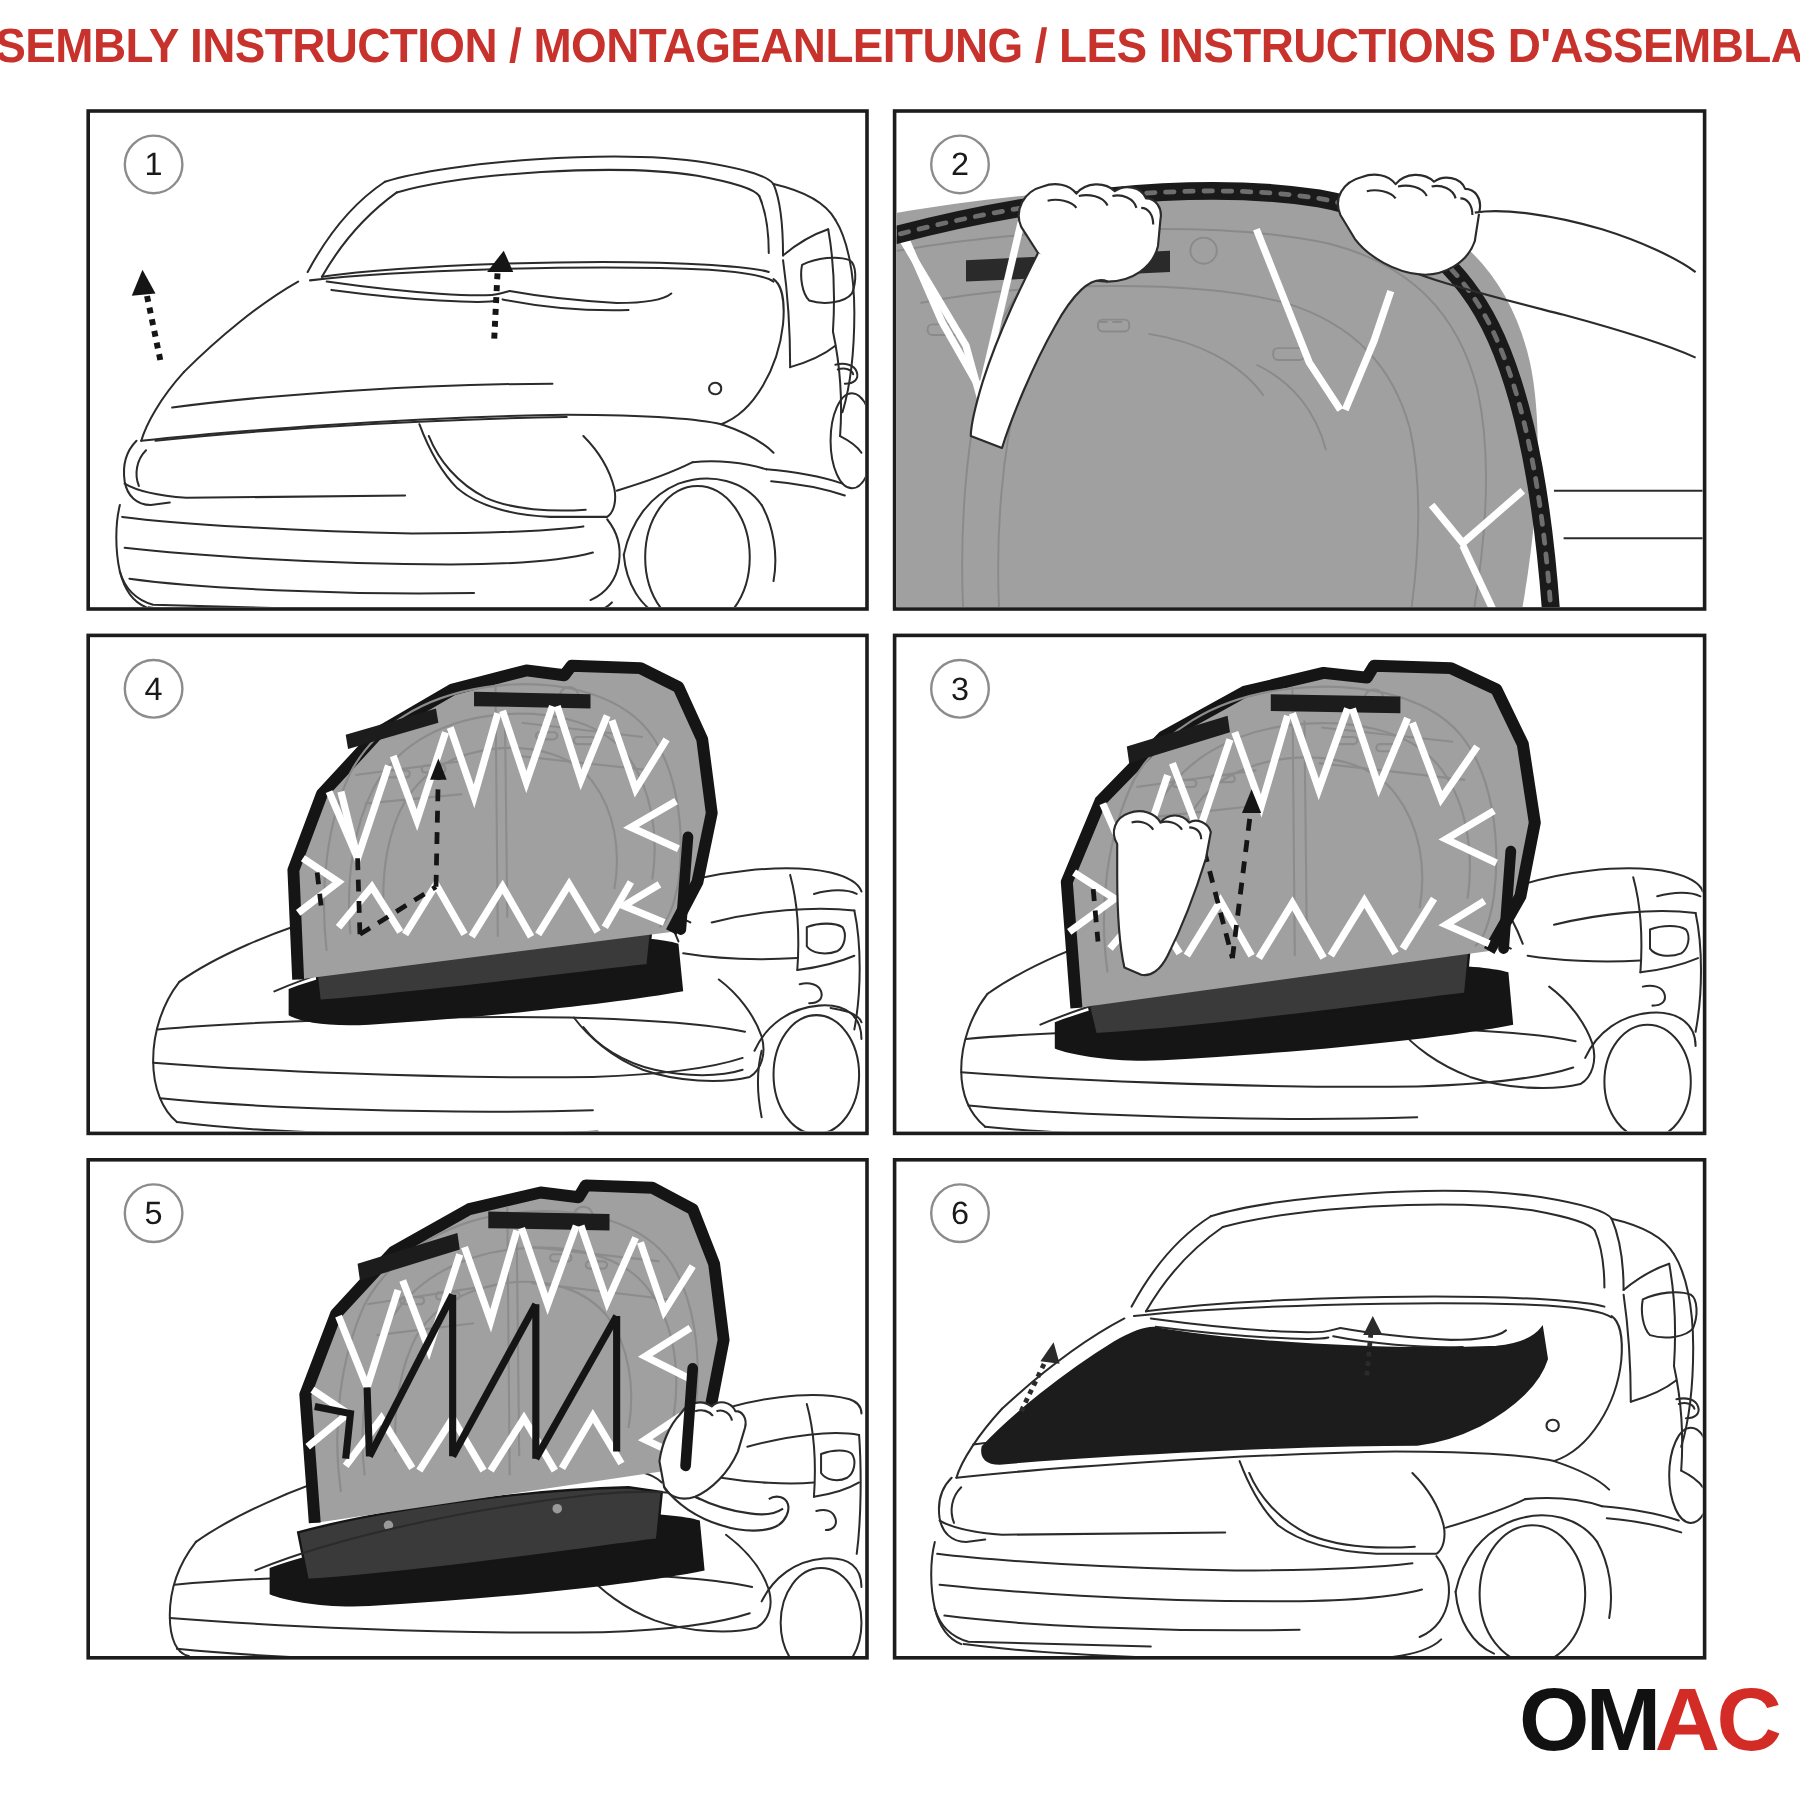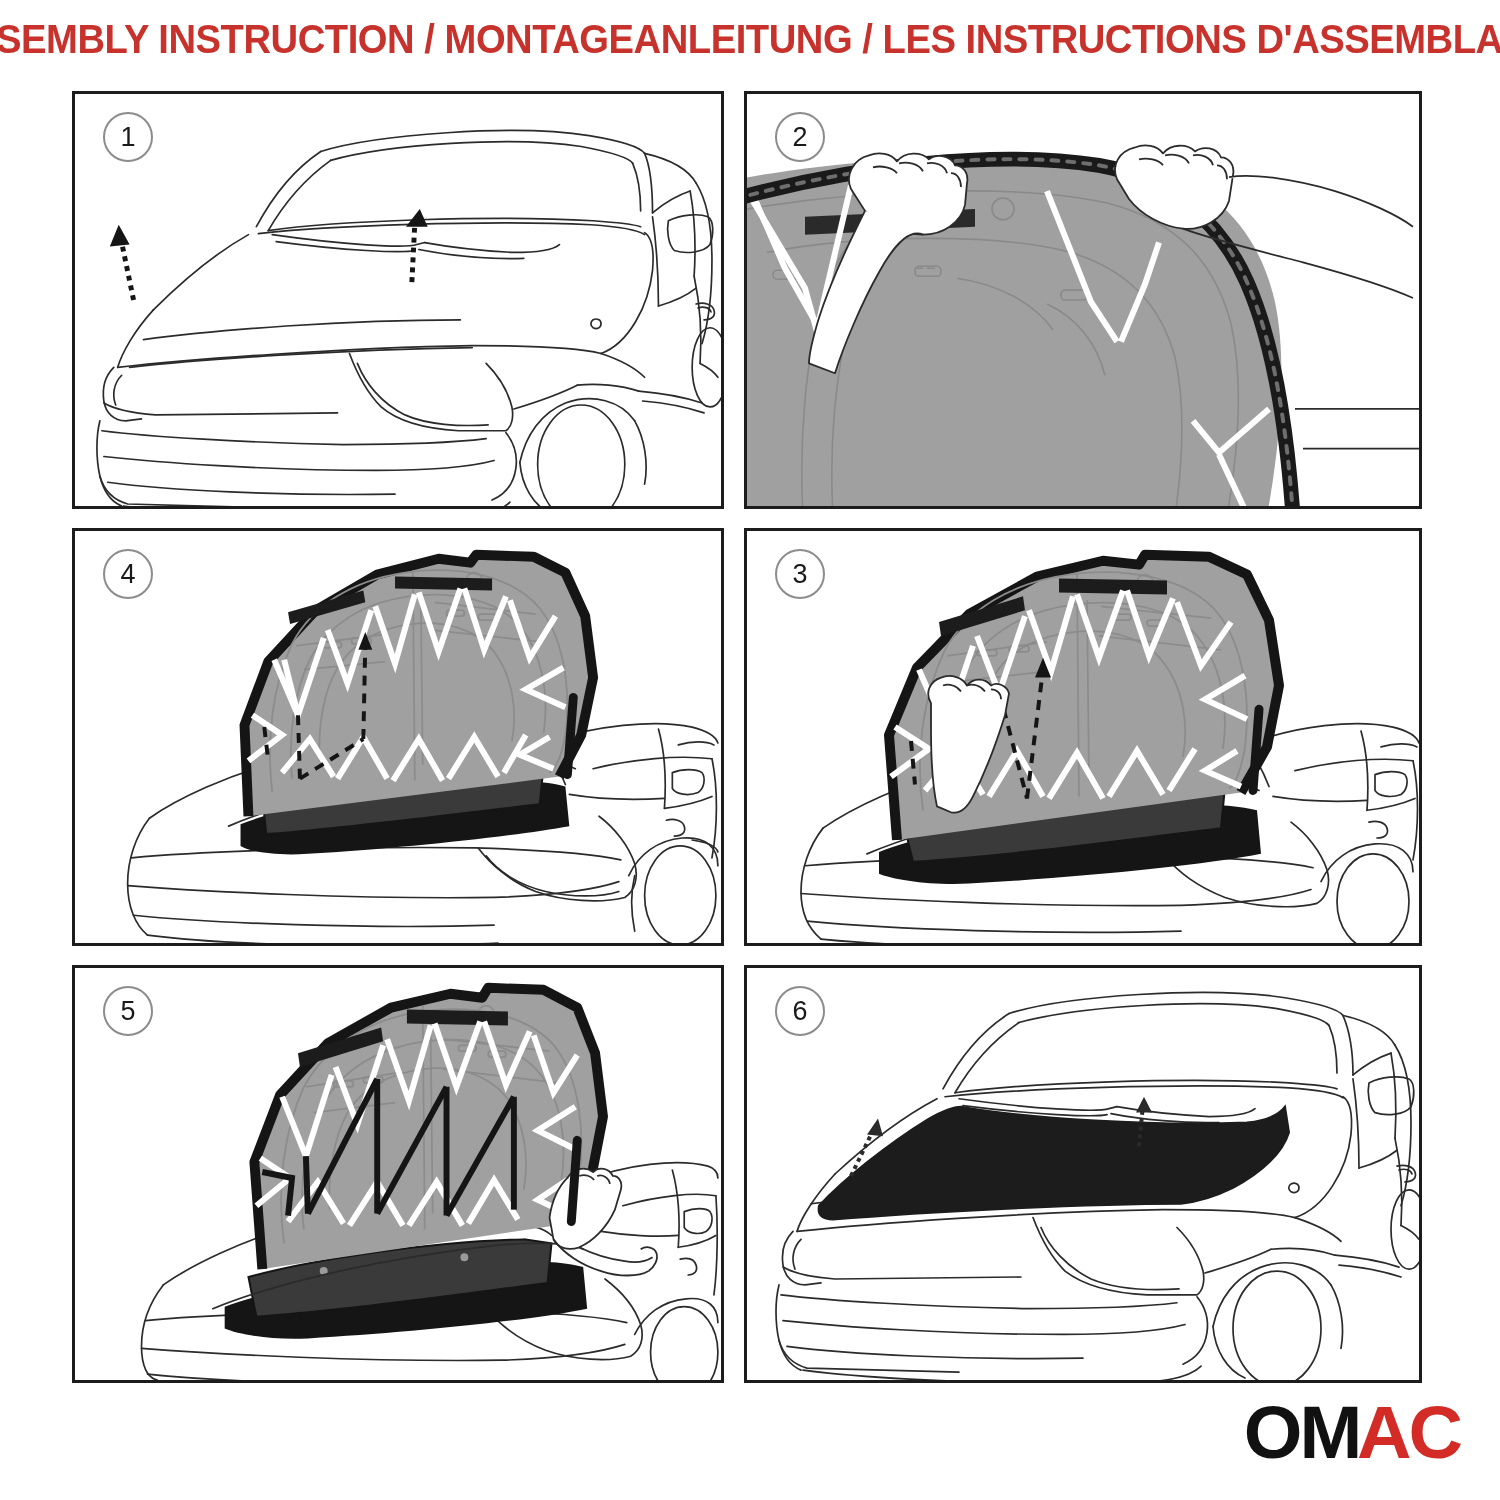--- a/index.html
+++ b/index.html
@@ -90,21 +90,21 @@
   
   #footer {
     position: absolute;
     left: 0;
     top: 1388px;
     width: 1500px;
     height: 112px;
   }
   #logo {
     position: absolute;
-    right: 40px;
+    right: 18px;
     top: 8px;
     height: 74px;
     display: flex;
   }
   #logo .lg-text {
     font-family: "Liberation Sans", sans-serif;
     font-weight: bold;
     font-size: 74px;
     line-height: 1;
     letter-spacing: -3px;

